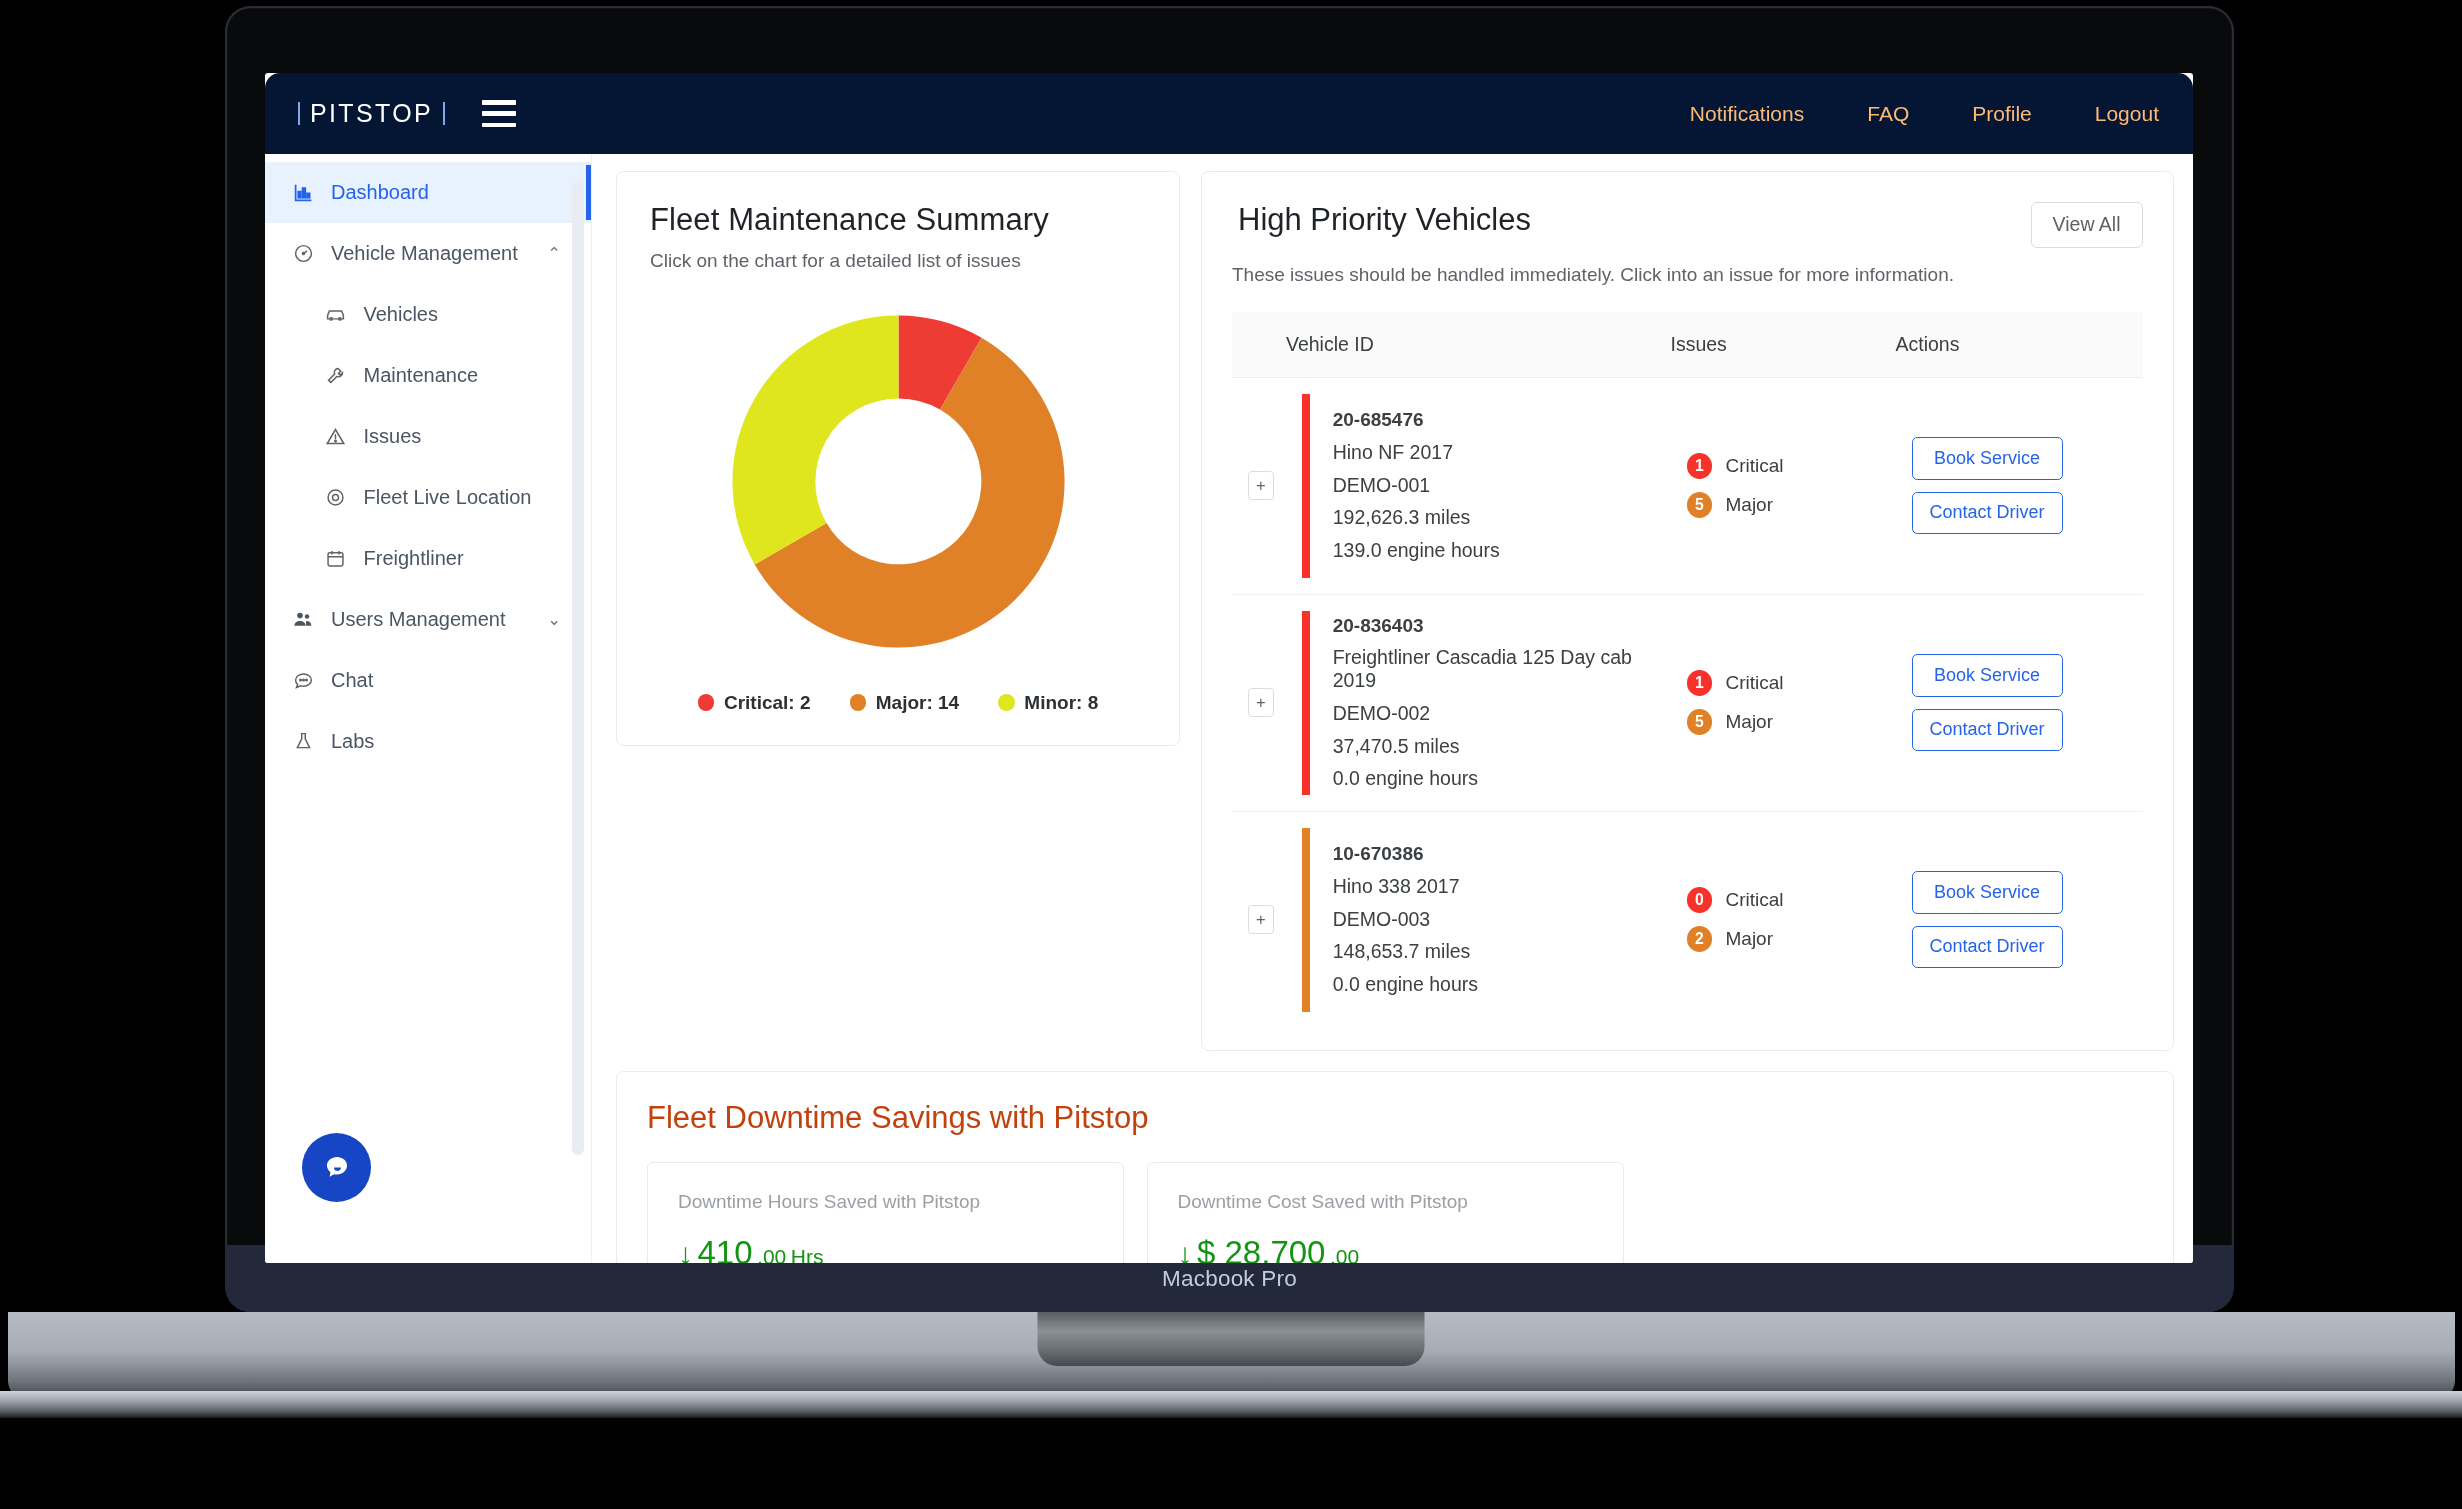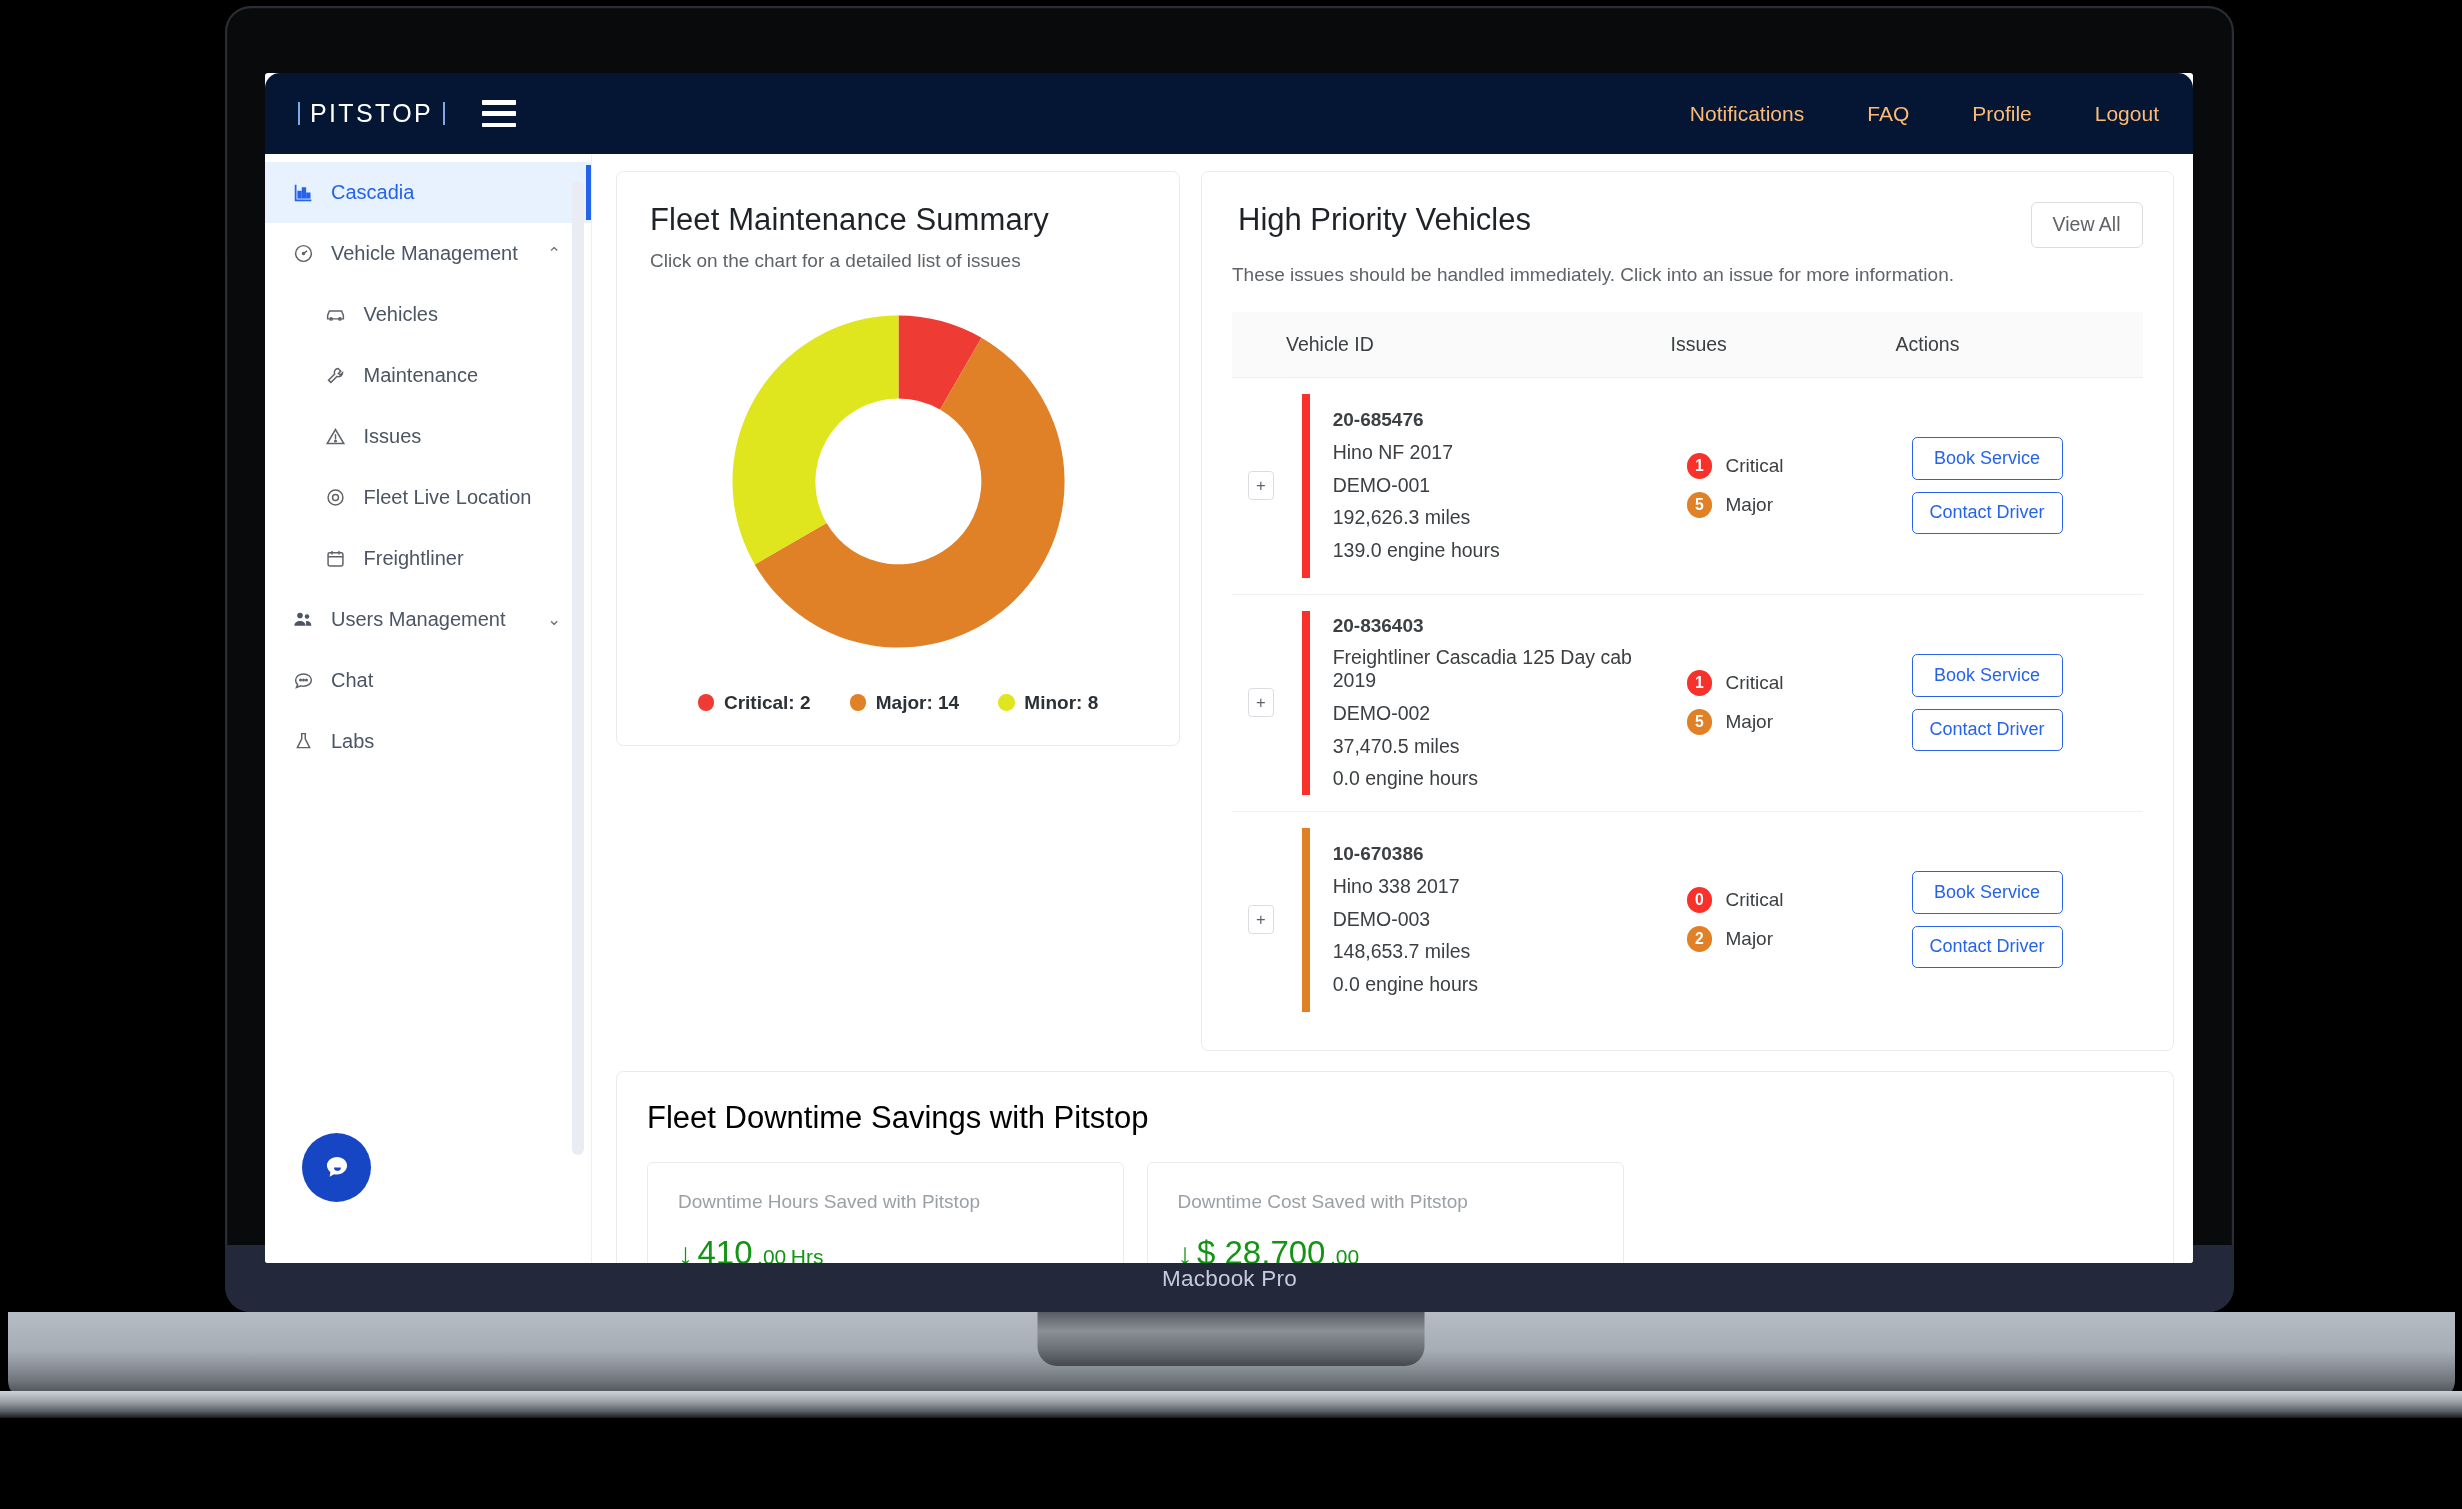--- a/index.html
+++ b/index.html
@@ -168,21 +168,21 @@
   }
   .iss-label { font-size: 19px; color:#3c4043; }
   .act-cell { display:flex; flex-direction:column; gap: 12px; align-items:flex-start; }
   .btn-outline {
     border:0.7px solid #2563eb; color:#2563eb; background:#fff; border-radius:5.2px;
     padding: 9.7px 16.5px; font-size: 18px; cursor:pointer; width: 151px; text-align:center;
   }
 
   
   #downtime-card { margin-top: 19.5px; padding: 28.5px 30px 0 30px; height: 345px; overflow:hidden; position:relative; }
-  #downtime-card h2 { font-size: 31px; font-weight:400; color:#000000; }
+  #downtime-card h2 { font-size: 31px; font-weight:400; color:#c2410c; }
   .kpis { display:flex; gap: 22.5px; margin-top: 25.5px; }
   .kpi { flex: 0 0 477px; border:0.7px solid #e8eaed; border-radius:6px; padding: 28.5px 30px; height: 139px; }
   .kpi .kl { font-size: 19px; color:#9aa0a6; }
   .kpi .kv { margin-top: 21px; display:flex; align-items:baseline; gap: 4.5px; color:#149414; }
   .kpi .arrow { font-size: 30px; line-height:1; }
   .kpi .big { font-size: 33px; }
   .kpi .small { font-size: 21px; }
 
   #dtchart-title {
     text-align:center; font-size: 26px; color:#2c3136; margin-top: 21px; font-weight:400;
@@ -232,21 +232,21 @@
 
         <div class="nav-item active">
           <span class="nav-icon">
             <svg width="21" height="21" viewBox="0 0 24 24" fill="none" stroke="#2563eb" stroke-width="2">
               <path d="M3 3v18h18"></path>
                 <rect x="6" y="11" width="3" height="7" fill="#2563eb"></rect>
               <rect x="11" y="7" width="3" height="11" fill="#2563eb"></rect>
                 <rect x="16" y="13" width="3" height="5" fill="#2563eb"></rect>
             </svg>
           </span>
-          <span>Cascadia</span>
+          <span>Dashboard</span>
         </div>
 
         <div class="nav-item">
           <span class="nav-icon">
             <svg width="21" height="21" viewBox="0 0 24 24" fill="none" stroke="#5f6368" stroke-width="1.7">
               <circle cx="12" cy="12" r="9"></circle>
                 <path d="M12 12l4-3"></path>
                 <circle cx="12" cy="12" r="1.2" fill="#5f6368"></circle>
             </svg>
           </span>

